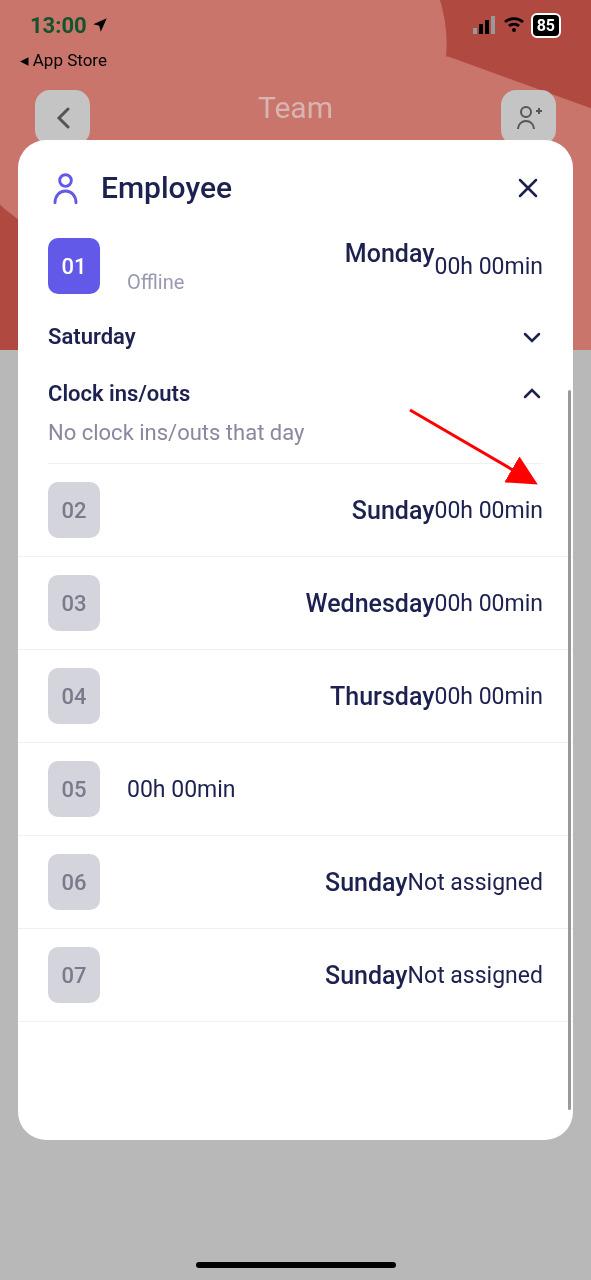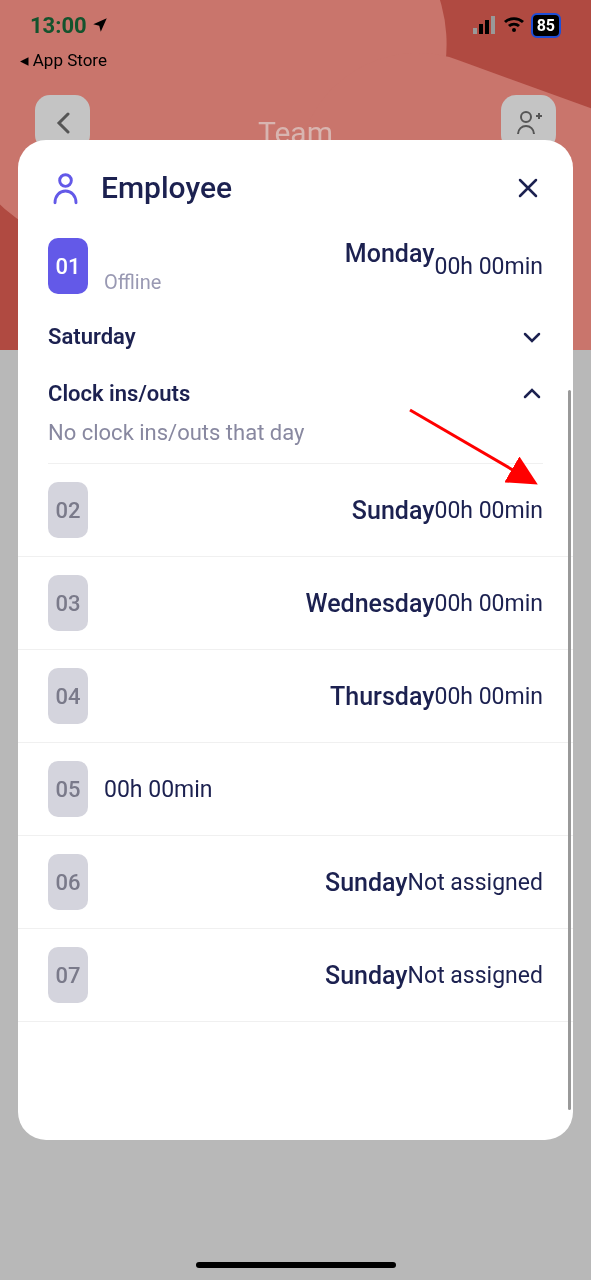--- a/index.html
+++ b/index.html
@@ -42,21 +42,21 @@
     
     .status-right {
       display: flex;
       align-items: center;
       gap: 6px;
       font-size: 20px;
       color: #000;
     }
     
     .battery-box {
-      border: 2px solid #1d4ed8;
+      border: 2px solid #ffffff;
       border-radius: 6px;
       padding: 1px 4px;
       font-size: 16px;
       font-weight: 700;
       background: #000;
       color: #fff;
     }
     
     .back-to-app {
       position: absolute;
@@ -99,21 +99,21 @@
       transform: rotate(20deg);
     }
     
     .app-header {
       position: absolute;
       top: 90px;
       left: 0;
       right: 0;
       height: 60px;
       display: flex;
-      align-items: flex-end;
+      align-items: flex-start;
       justify-content: center;
       z-index: 10;
     }
     
     .header-back-btn {
       position: absolute;
       left: 35px;
       width: 55px;
       height: 55px;
       background: #c4c4c4;
@@ -190,31 +190,31 @@
       padding: 18px 30px;
       border-bottom: 1px solid #f0f0f0;
     }
     
     .day-row.selected {
       border-bottom: none;
       padding-bottom: 8px;
     }
     
     .day-badge {
-      width: 40px;
+      width: 52px;
       height: 56px;
       border-radius: 10px;
       background: #d4d4dd;
       color: #7a7a8a;
       font-size: 22px;
       font-weight: 500;
       display: flex;
       align-items: center;
       justify-content: center;
-      margin-right: 16px;
+      margin-right: 27px;
     }
     
     .day-badge.active {
       background: #6359e8;
       color: #fff;
     }
     
     .day-info {
       flex: 1;
       display: flex;

